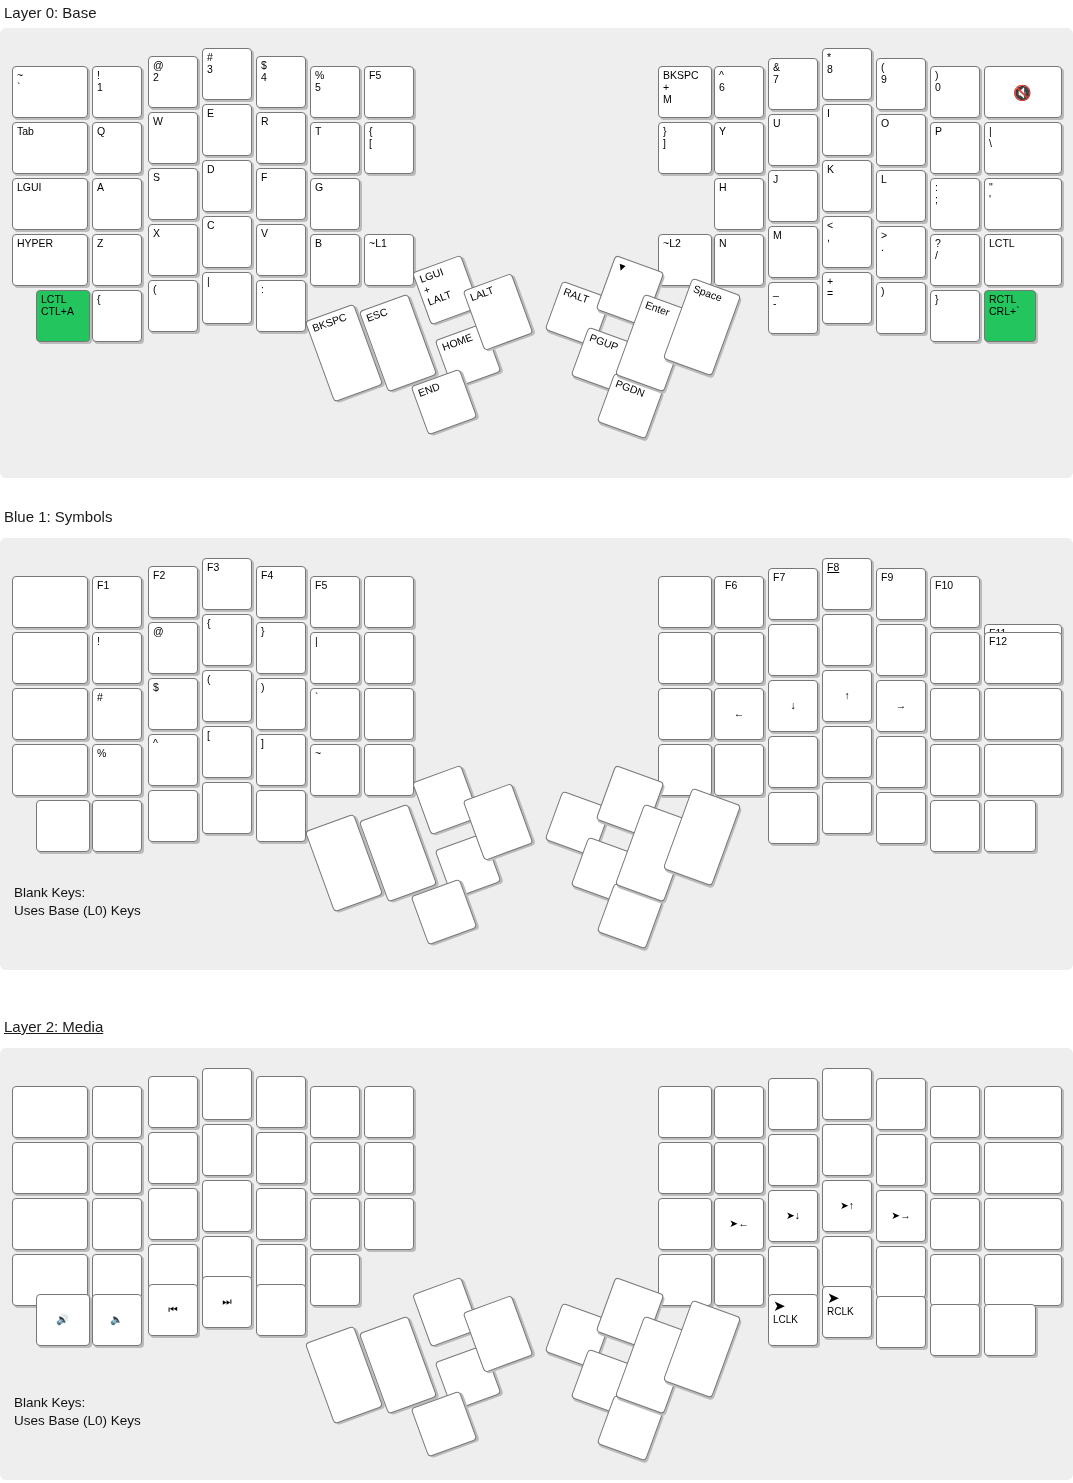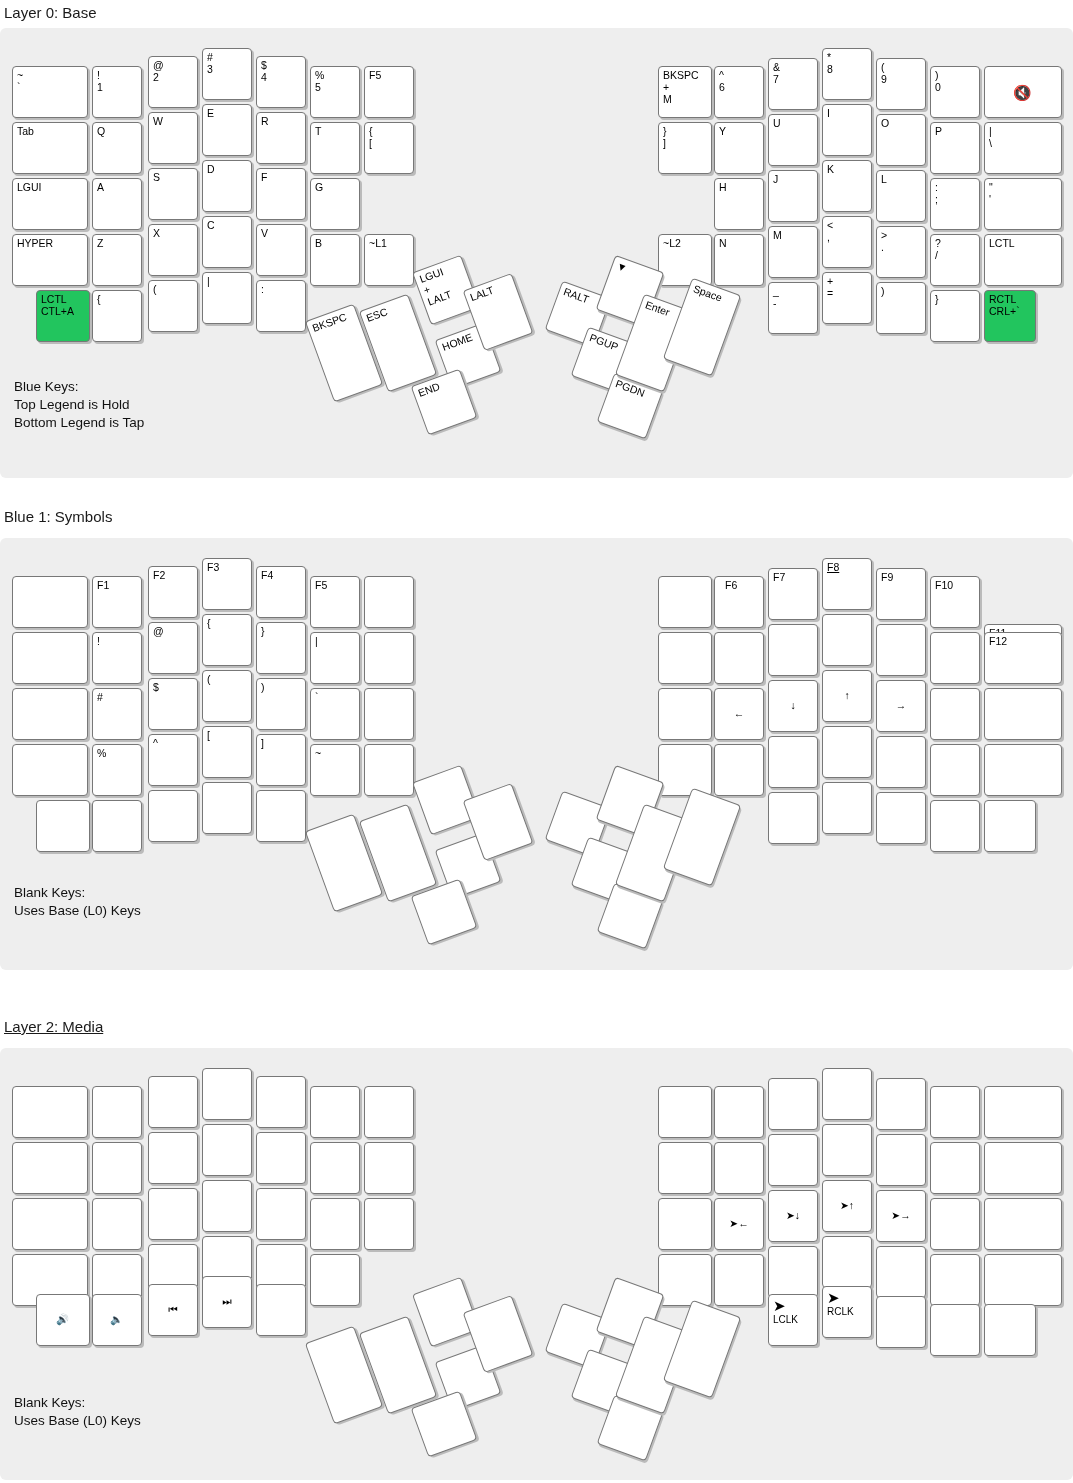--- a/index.html
+++ b/index.html
@@ -160,23 +160,20 @@
 LALT</div>
       <div class="key" style="left: 442px; top: 302px; width: 52px; height: 52px; transform: rotate(-20deg);">HOME</div>
       <div class="key" style="left: 418px; top: 348px; width: 52px; height: 52px; transform: rotate(-20deg);">END</div>
       <div class="key" style="left: 472px; top: 252px; width: 52px; height: 64px; transform: rotate(-20deg);">LALT</div>
       <div class="key" style="left: 552px; top: 260px; width: 52px; height: 52px; transform: rotate(20deg);">RALT</div>
       <div class="key" style="left: 578px; top: 306px; width: 52px; height: 52px; transform: rotate(20deg);">PGUP</div>
       <div class="key" style="left: 604px; top: 352px; width: 52px; height: 52px; transform: rotate(20deg);">PGDN</div>
       <div class="key" style="left: 604px; top: 234px; width: 52px; height: 58px; transform: rotate(20deg);">▼</div>
       <div class="key" style="left: 628px; top: 272px; width: 52px; height: 86px; transform: rotate(20deg);">Enter</div>
       <div class="key" style="left: 676px; top: 256px; width: 52px; height: 86px; transform: rotate(20deg);">Space</div>
-      <div class="note" style="left: 14px; top: 350px;">Blue Keys:
-Top Legend is Hold
-Bottom Legend is Tap</div>
     </div>
     <div class="layer-title" style="position: absolute; left: 2px; top: 508px;">Blue 1: Symbols</div>
     <div class="layer-panel" style="position: absolute; left: 0px; top: 538px; height: 432px;">
       <div class="key" style="left: 12px; top: 38px; width: 76px; height: 52px;"></div>
       <div class="key" style="left: 92px; top: 38px; width: 50px; height: 52px;">F1</div>
       <div class="key" style="left: 148px; top: 28px; width: 50px; height: 52px;">F2</div>
       <div class="key" style="left: 202px; top: 20px; width: 50px; height: 52px;">F3</div>
       <div class="key" style="left: 256px; top: 28px; width: 50px; height: 52px;">F4</div>
       <div class="key" style="left: 310px; top: 38px; width: 50px; height: 52px;">F5</div>
       <div class="key" style="left: 364px; top: 38px; width: 50px; height: 52px;"></div>

